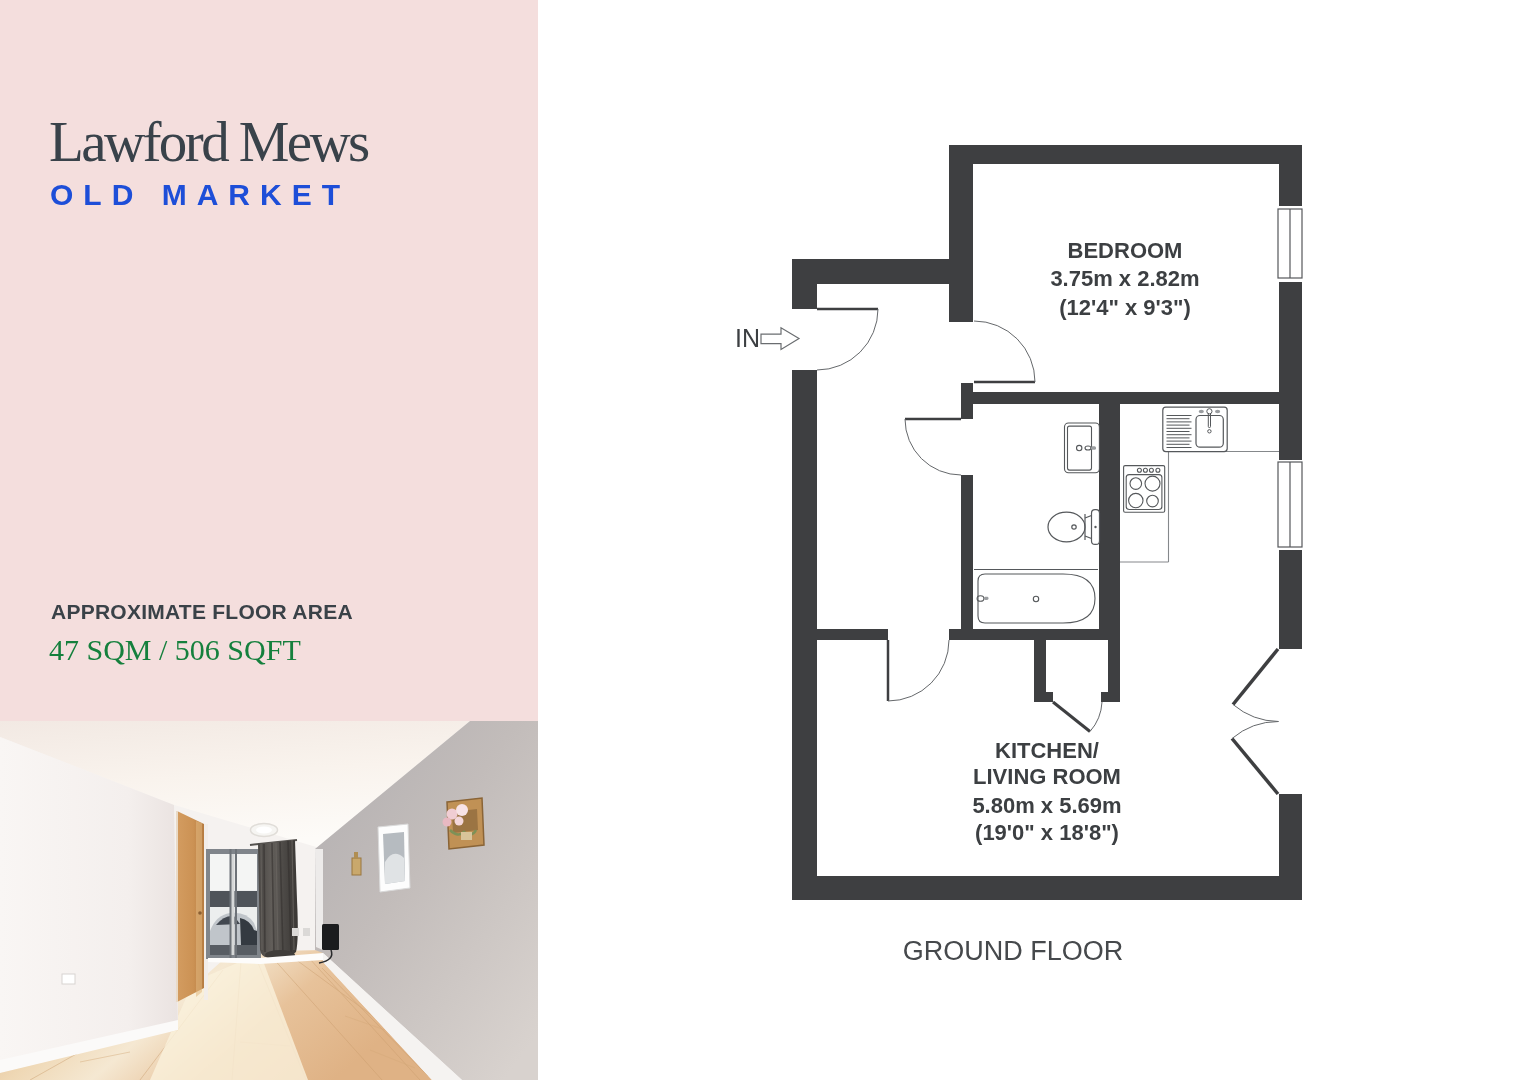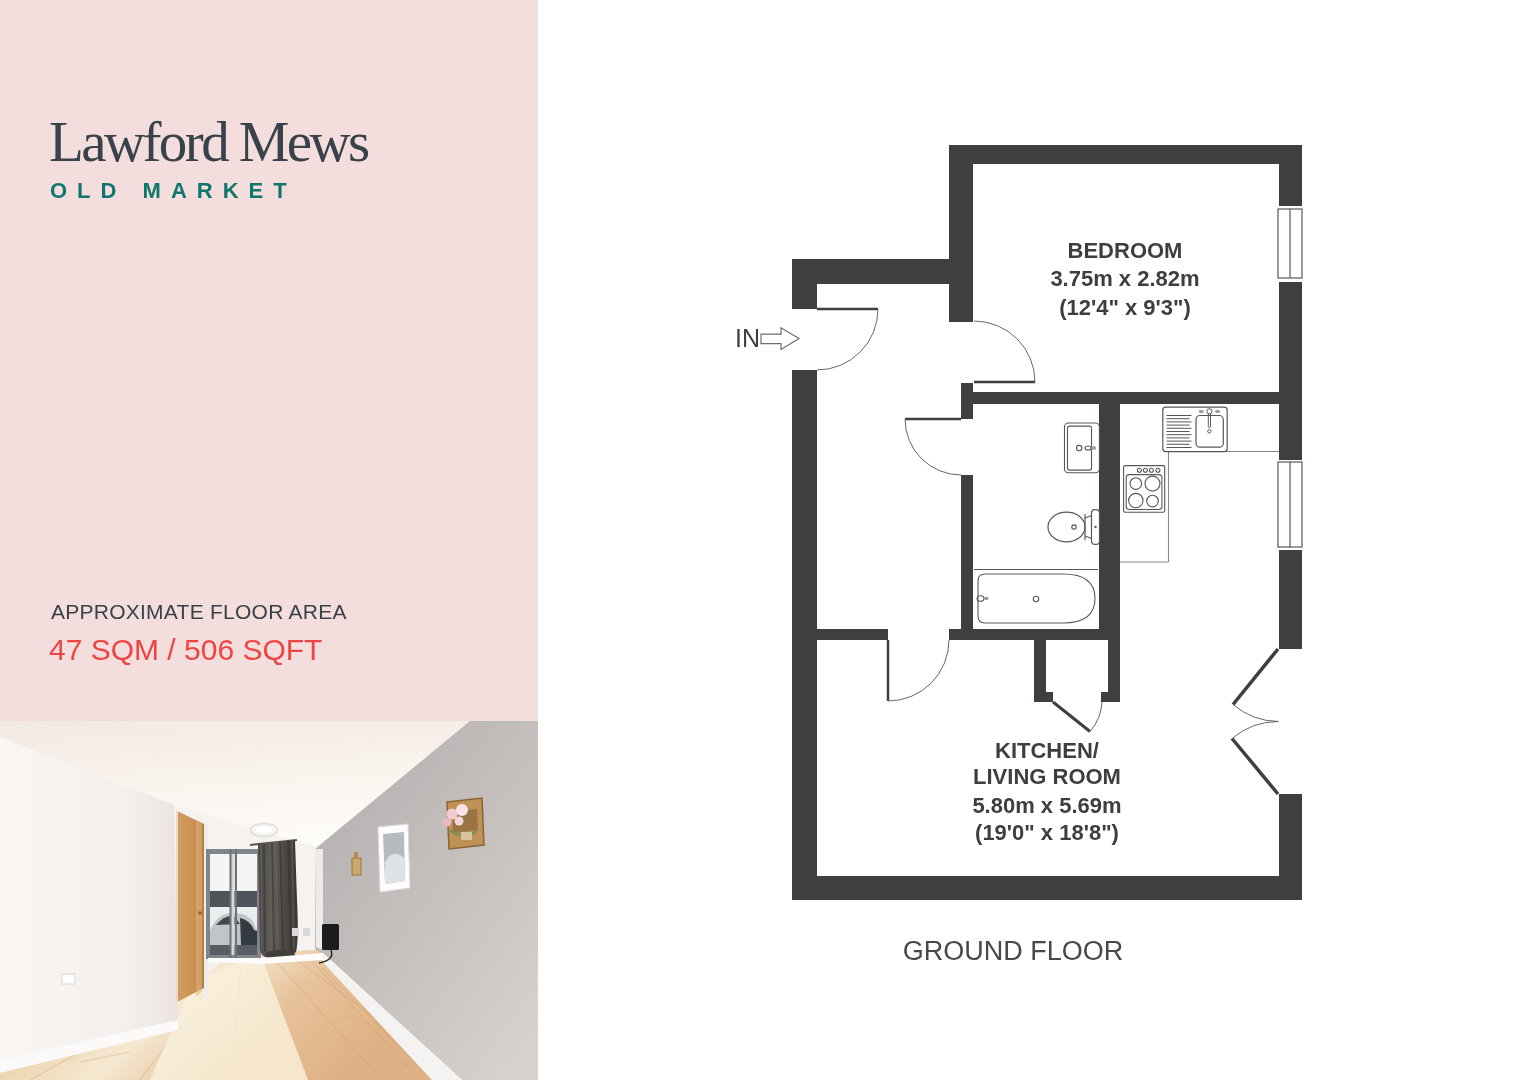--- a/index.html
+++ b/index.html
@@ -1,26 +1,26 @@
 <!DOCTYPE html>
 <html><head>
 <meta charset="utf-8">
 <style>
 html,body{margin:0;padding:0;}
 body{width:1527px;height:1080px;position:relative;background:#ffffff;overflow:hidden;
      font-family:"Liberation Sans",sans-serif;}
 .panel{position:absolute;left:0;top:0;width:538px;height:721px;background:#f4dedd;}
 .title{position:absolute;left:49px;top:113px;line-height:1;font-family:"Liberation Serif",serif;
        font-weight:normal;font-size:57px;color:#39424a;letter-spacing:-2.6px;white-space:nowrap;}
-.sub{position:absolute;left:50px;top:180px;line-height:1;font-weight:bold;font-size:22px;color:#0f766e;
+.sub{position:absolute;left:50px;top:180px;line-height:1;font-weight:bold;font-size:30px;color:#1d4ed8;
      letter-spacing:10px;white-space:nowrap;}
-.area1{position:absolute;left:51px;top:601px;line-height:1;font-weight:normal;font-size:21px;color:#3a4248;
+.area1{position:absolute;left:51px;top:601px;line-height:1;font-weight:bold;font-size:21px;color:#3a4248;
        letter-spacing:0.25px;white-space:nowrap;}
-.area2{position:absolute;left:49px;top:635px;line-height:1;font-size:30px;color:#ef4444;
-       letter-spacing:0px;white-space:nowrap;}
+.area2{position:absolute;left:49px;top:635px;line-height:1;font-size:30px;color:#15803d;
+       letter-spacing:0px;white-space:nowrap;font-family:Liberation Serif, serif;}
 </style>
 </head>
 <body>
 
 <div class="panel"></div>
 
 <div class="title">Lawford&nbsp;Mews</div>
 
 <div class="sub">OLD MARKET</div>
 

